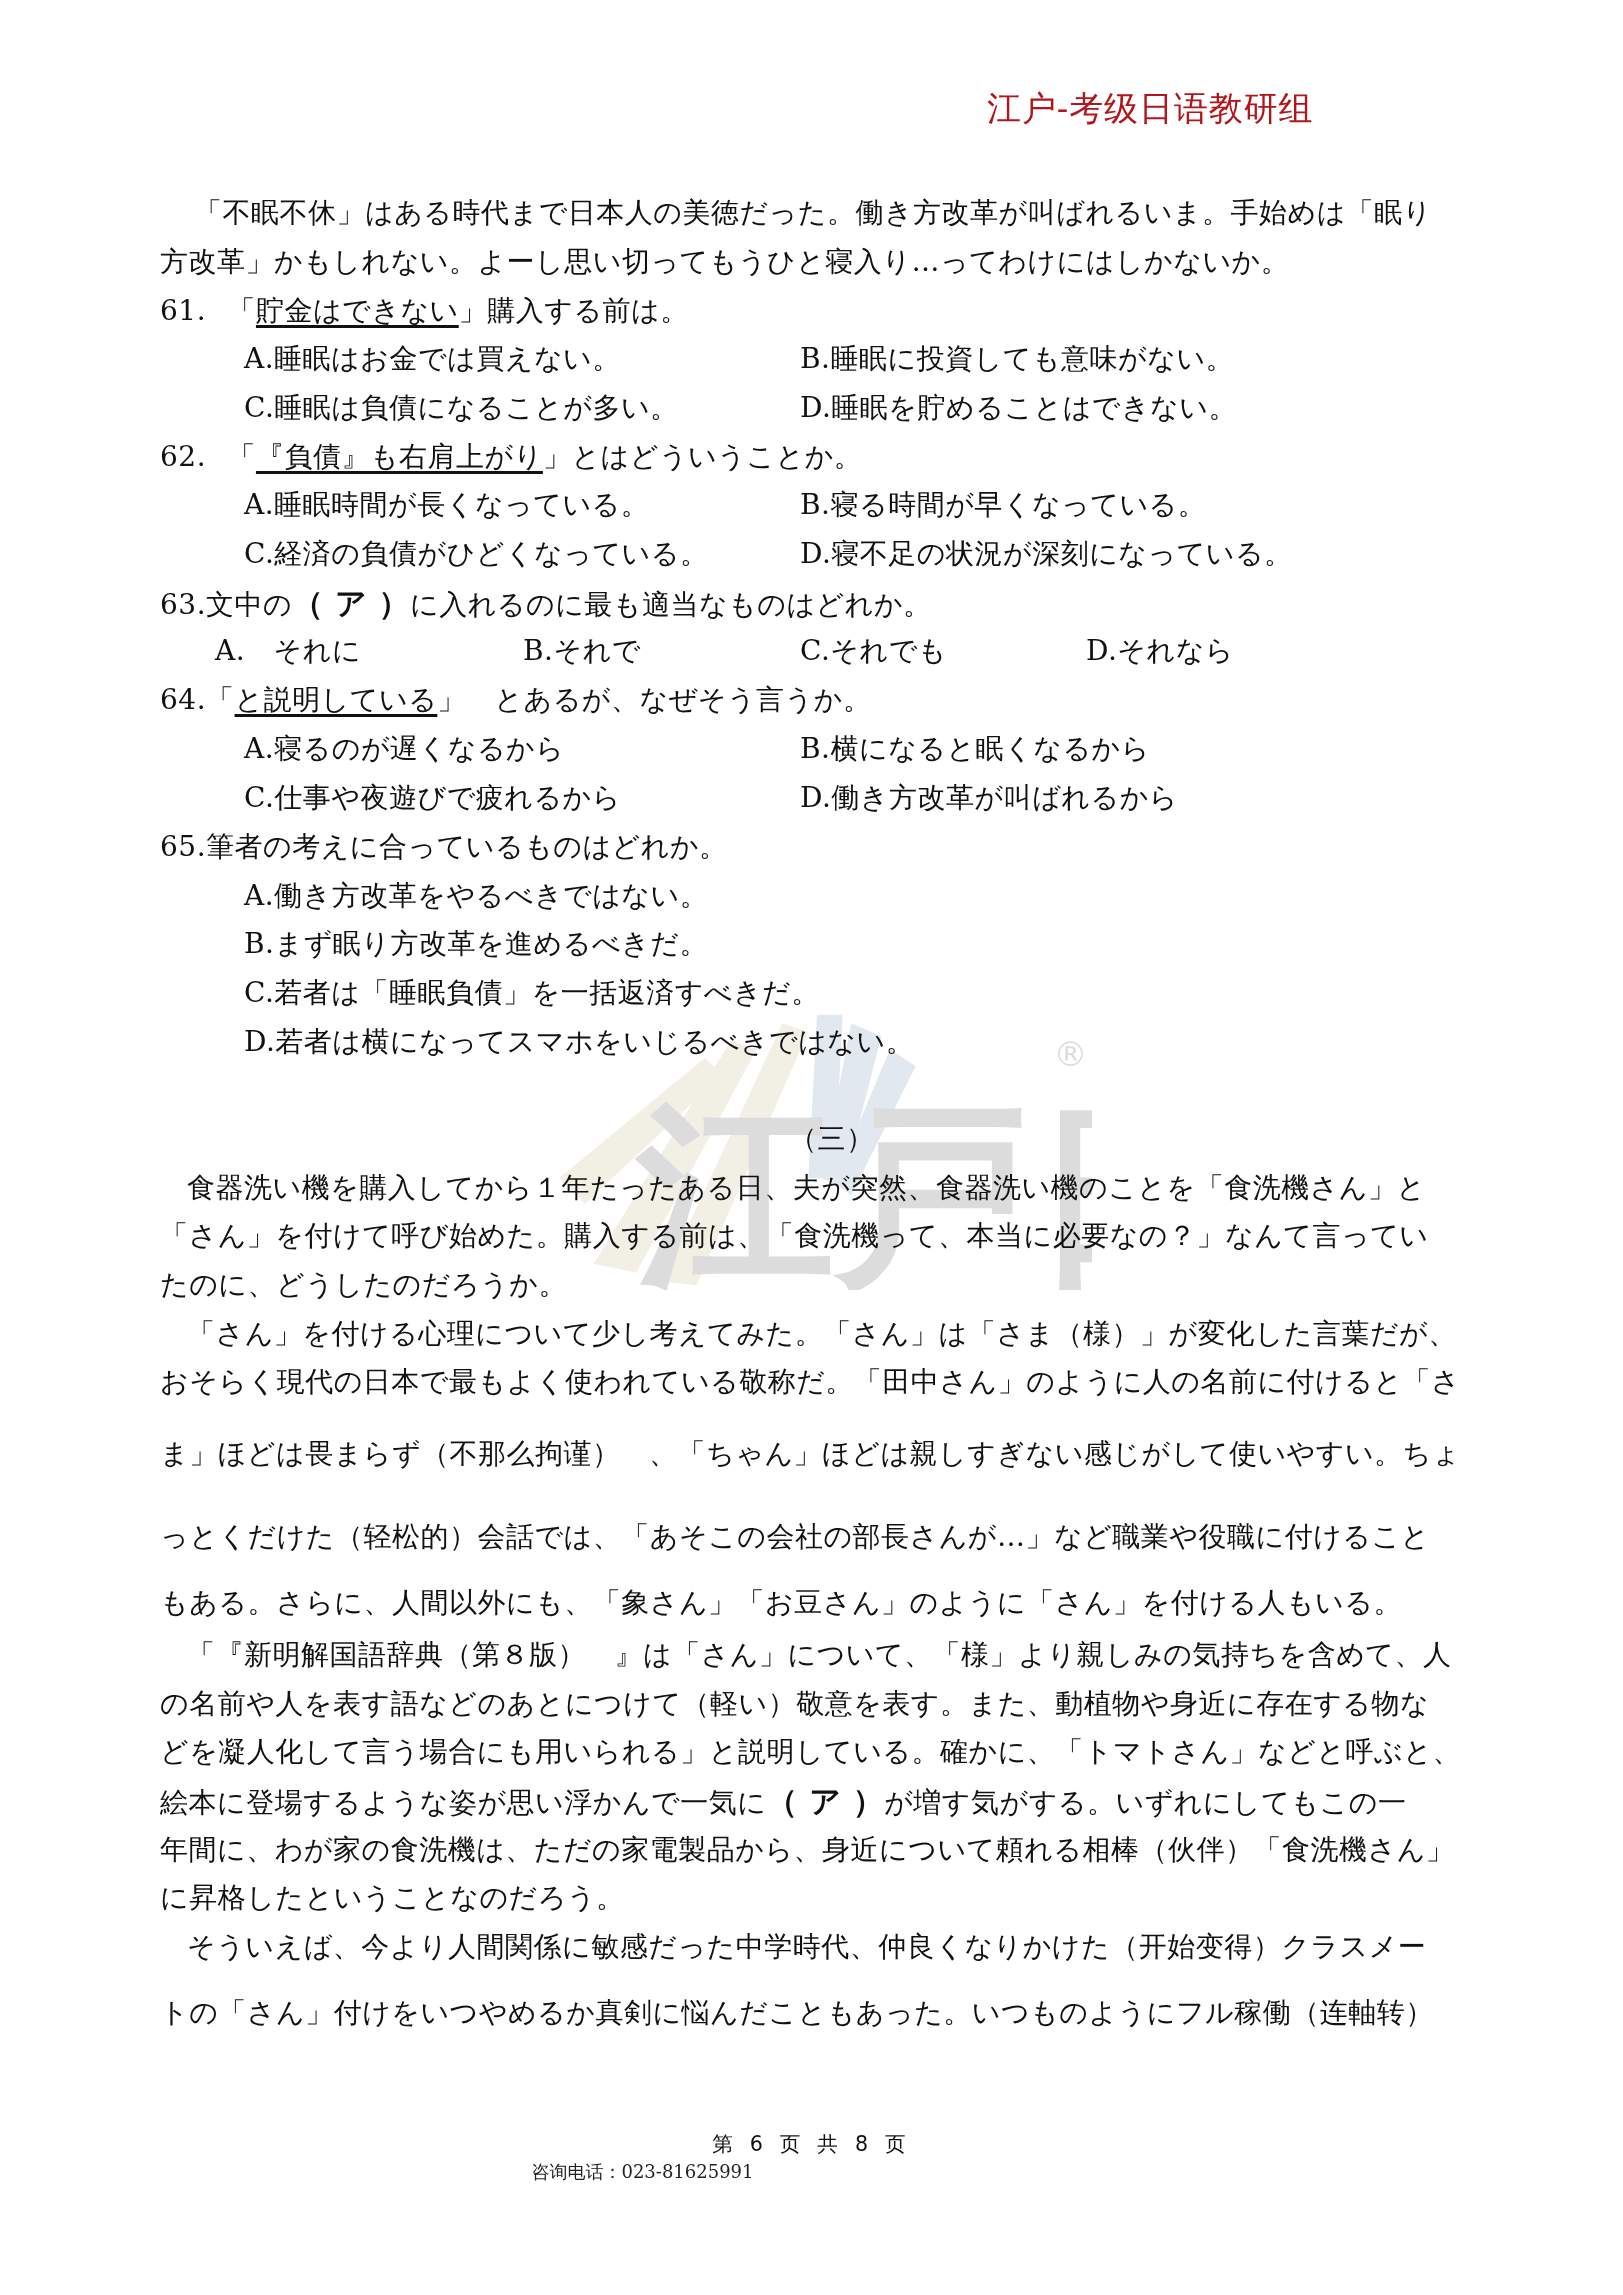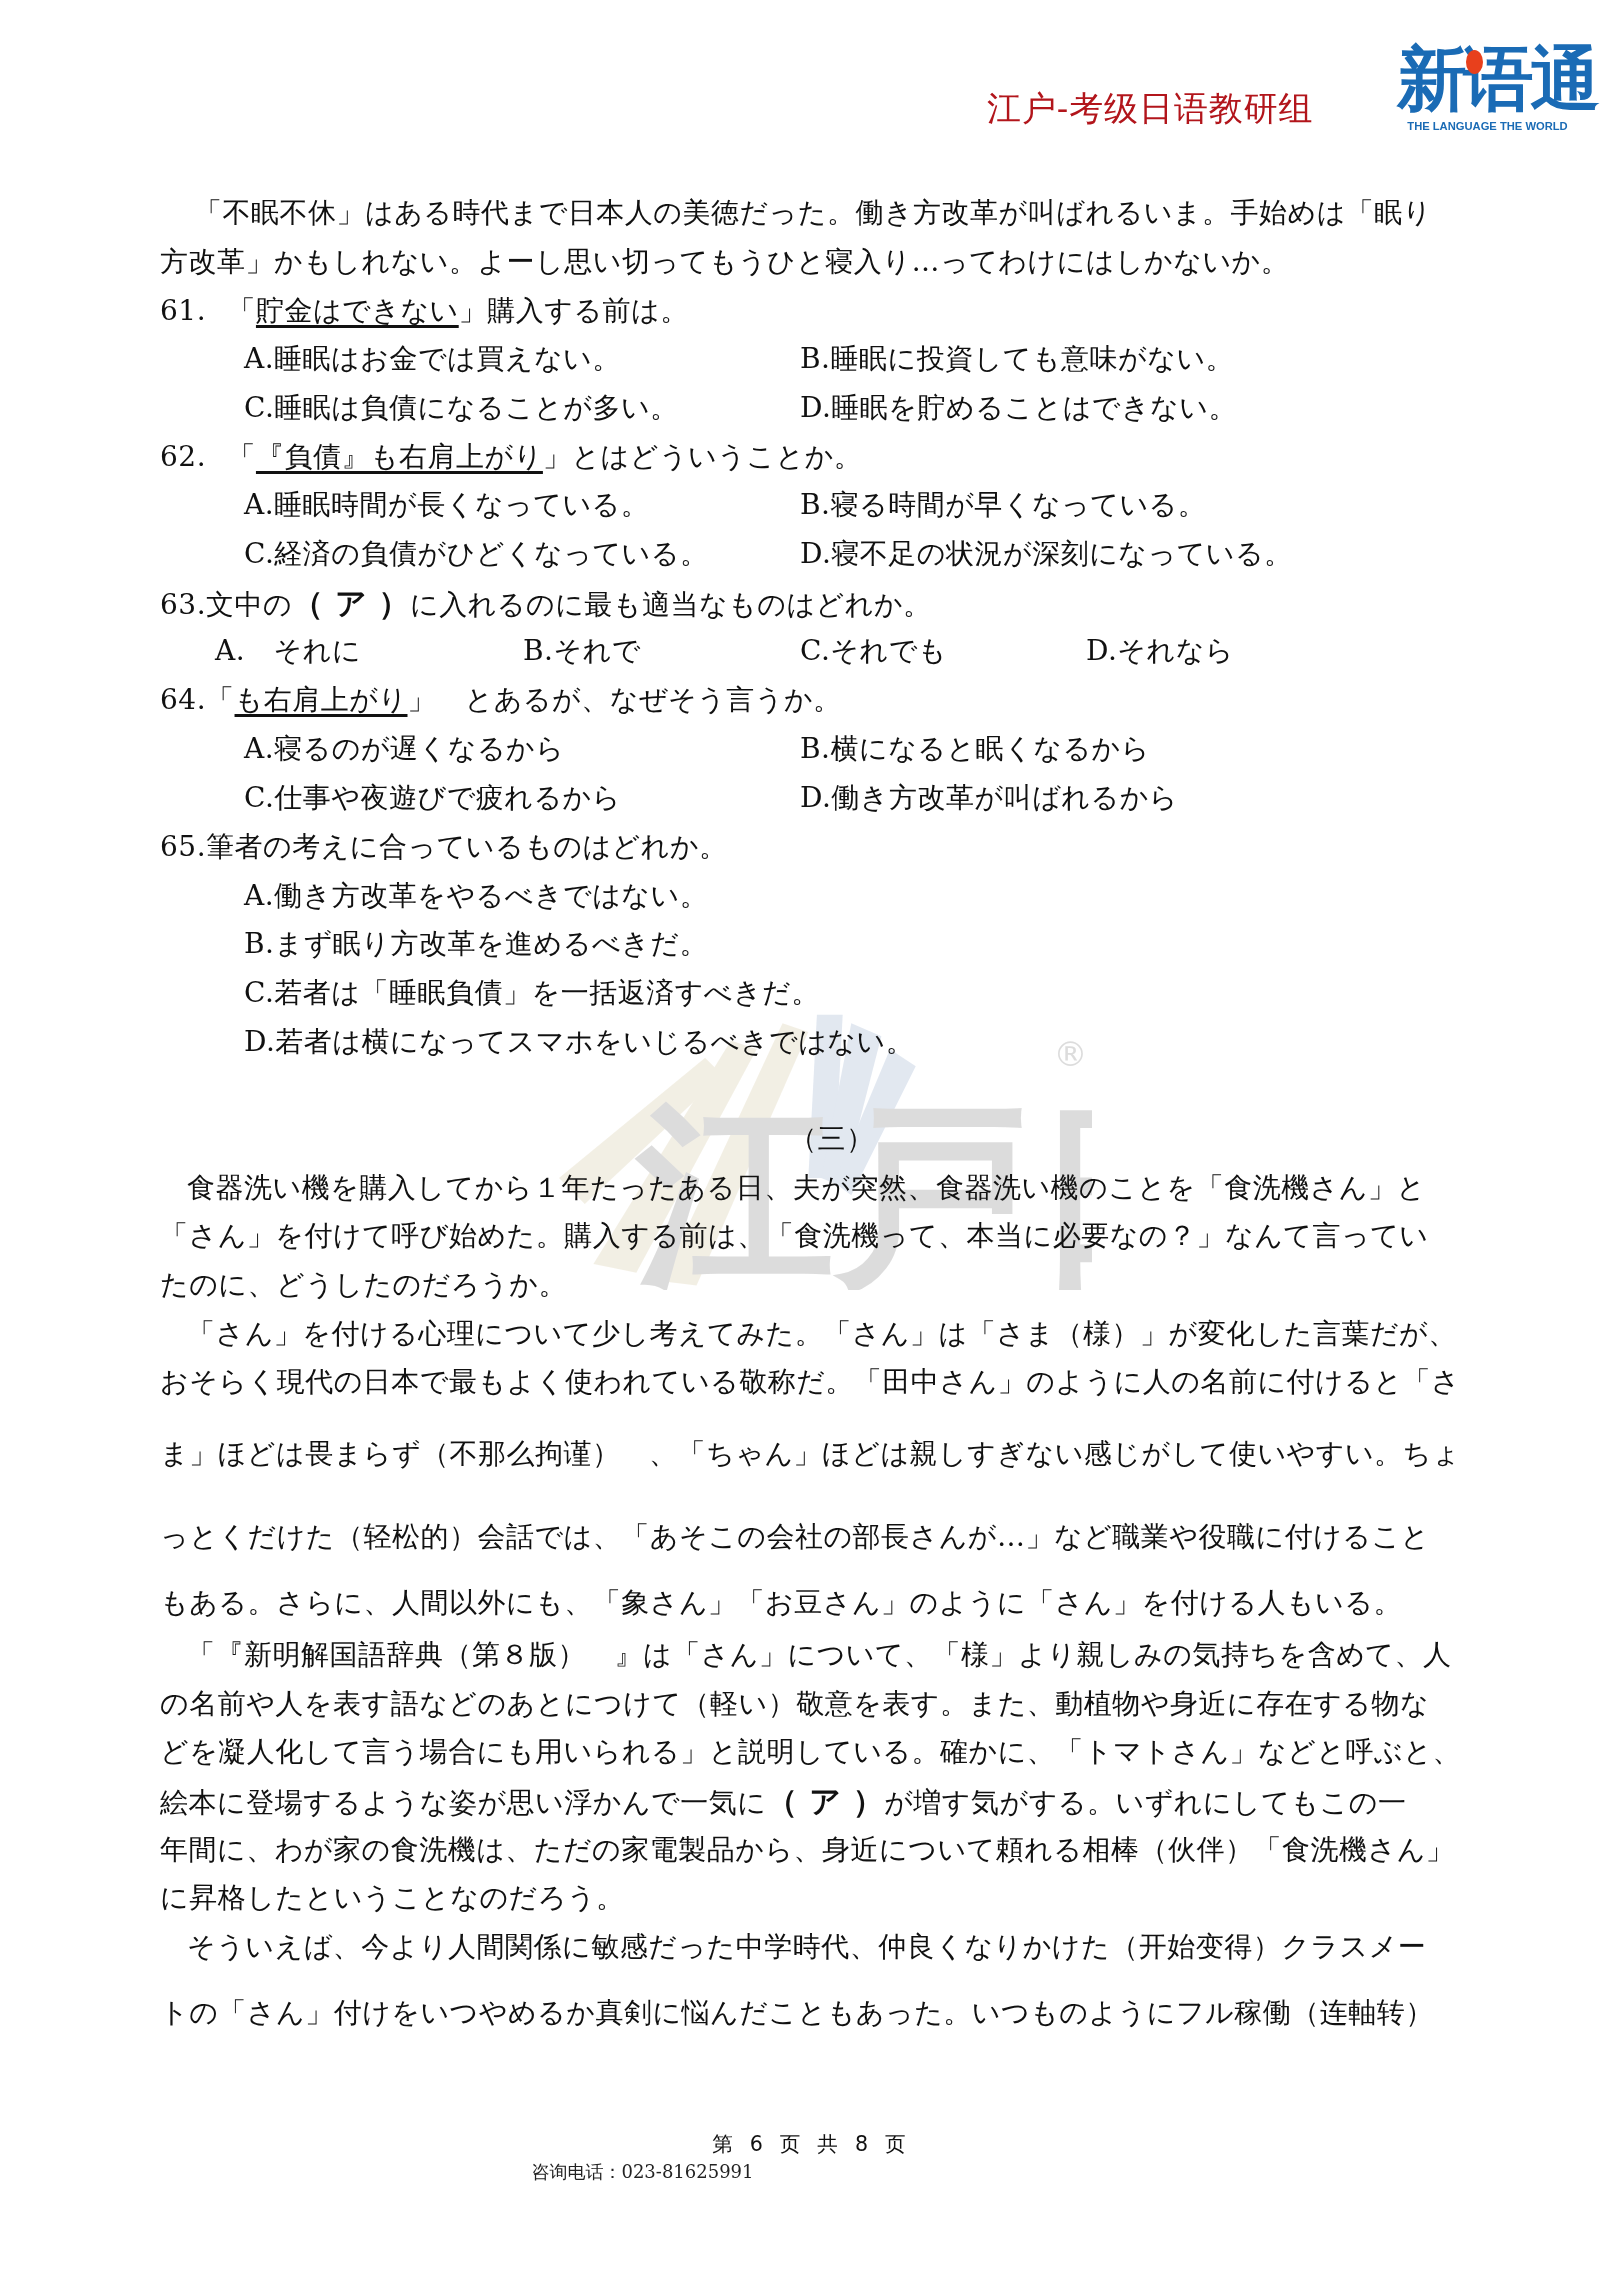--- a/index.html
+++ b/index.html
@@ -28,25 +28,20 @@
   .footer-page { position: absolute; left: 0; width: 1623px; top: 2130px; text-align: center; font-size: 20.6px;
                  font-family: "DejaVu Sans", sans-serif; letter-spacing: 5.2px; }
   .footer-tel { position: absolute; left: 0; width: 1285px; top: 2160px; text-align: center; font-size: 18px; color: #222; }
 </style>
 </head>
 <body>
 
 <div class="page">
 
   <div class="hdr-title">江户-考级日语教研组</div>
-  <div class="logo">
-    <div class="logo-cn">新语通</div>
-    <div class="logo-dot"></div>
-    <div class="logo-en">THE LANGUAGE THE WORLD</div>
-  </div>
 
   <svg class="watermark" viewBox="0 0 620 330">
     <g fill="#c9b98a">
       <path d="M40 300 L200 40 L230 50 L90 310 Z"></path>
       <path d="M0 200 L170 60 L190 80 L30 230 Z"></path>
       <path d="M120 320 L260 20 L290 30 L160 325 Z"></path>
     </g>
     <g fill="#7d98c0">
       <path d="M300 10 L330 10 L320 200 L290 200 Z"></path>
       <path d="M340 20 L375 35 L330 210 L305 200 Z"></path>
@@ -79,21 +74,21 @@
 
   <div class="line q" style="top:586px;">
     <span>63.</span><span>文中の</span><span class="bold-paren">（ ア ）</span><span>に入れるのに最も適当なものはどれか。</span>
   </div>
   <div class="line" style="left:215px; top:634px;">A.　それに</div>
   <div class="line" style="left:523px; top:634px;">B.それで</div>
   <div class="line" style="left:800px; top:634px;">C.それでも</div>
   <div class="line" style="left:1086px; top:634px;">D.それなら</div>
 
   <div class="line q" style="top:683px;">
-    <span>64.</span><span>「</span><span class="ul">も右肩上がり</span><span>」　とあるが、なぜそう言うか。</span>
+    <span>64.</span><span>「</span><span class="ul">と説明している</span><span>」　とあるが、なぜそう言うか。</span>
   </div>
   <div class="line opt-a" style="top:732px;">A.寝るのが遅くなるから</div>
   <div class="line opt-b" style="top:732px;">B.横になると眠くなるから</div>
   <div class="line opt-a" style="top:781px;">C.仕事や夜遊びで疲れるから</div>
   <div class="line opt-b" style="top:781px;">D.働き方改革が叫ばれるから</div>
 
   <div class="line q" style="top:830px;">
     <span>65.</span><span>筆者の考えに合っているものはどれか。</span>
   </div>
   <div class="line opt-a" style="top:879px;">A.働き方改革をやるべきではない。</div>

